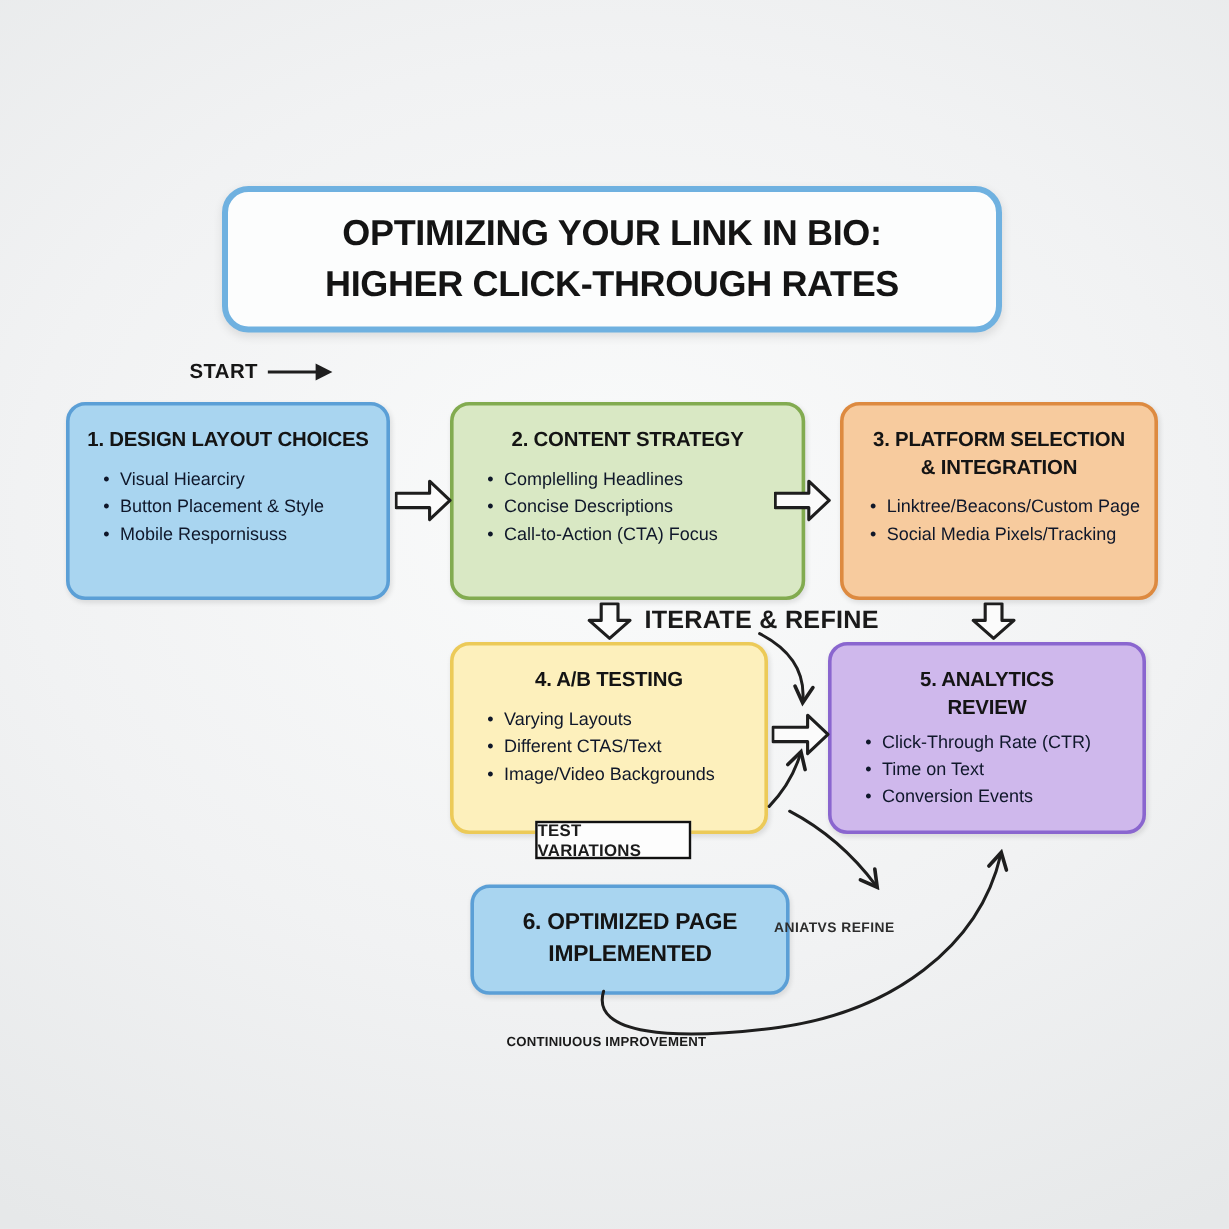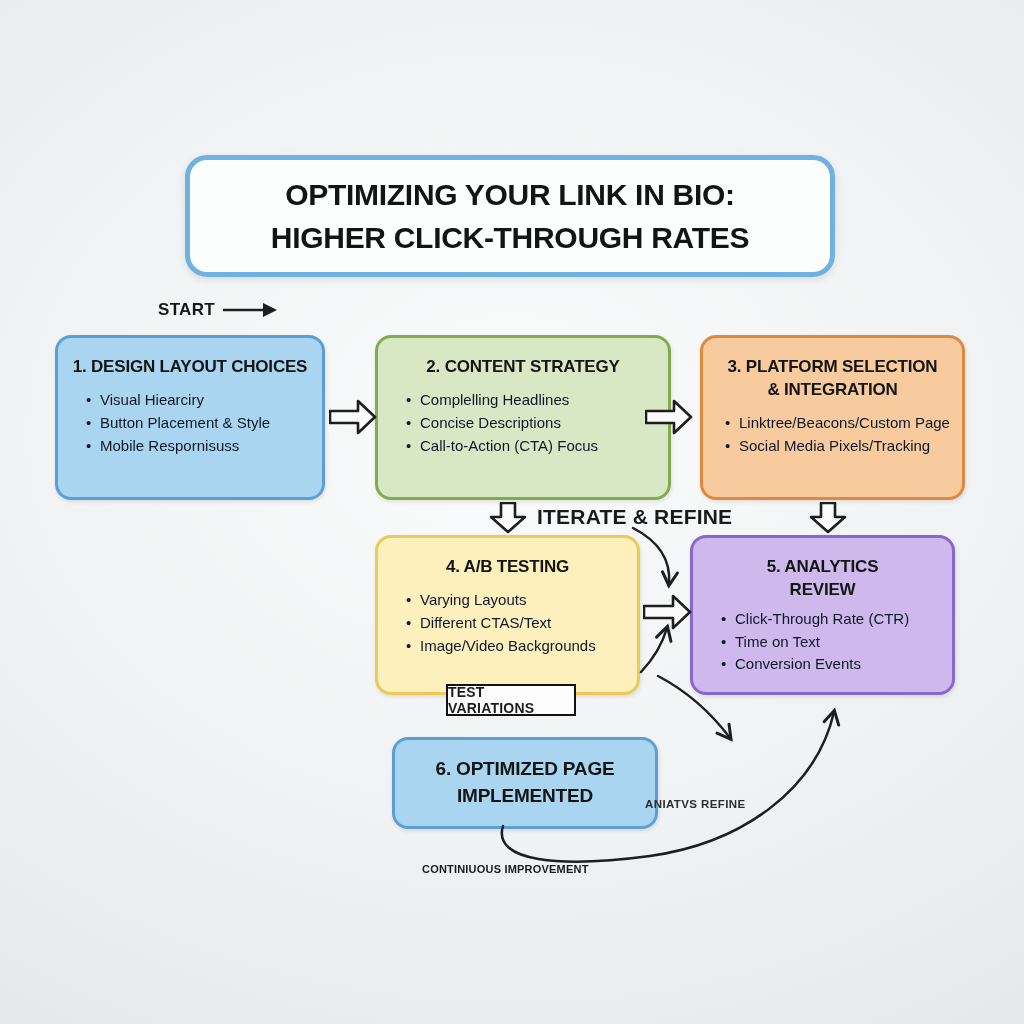--- a/index.html
+++ b/index.html
@@ -51,21 +51,21 @@
   .purple{background:var(--purple-fill,#cfb8ec);border-color:var(--purple-border,#8a66cf);}
   .arrow-svg{position:absolute;}
   .small-label{position:absolute;font-weight:700;color:#1a1a1a;}
   .iterate-label{left:537px;top:505px;font-size:21px;letter-spacing:.2px;}
   .test-variations{
     position:absolute;left:446px;top:684px;width:126px;height:28px;
     background:#fdfdfd;border:2px solid #111;
     display:flex;align-items:center;justify-content:center;
     font-size:14px;font-weight:700;letter-spacing:.2px;z-index:5;
   }
-  .analytics-refine{left:645px;top:798px;font-size:11.5px;letter-spacing:.4px;color:#2d2d2d;}
+  .analytics-refine{left:645px;top:768px;font-size:11.5px;letter-spacing:.4px;color:#2d2d2d;}
   .continuous{left:422px;top:863px;font-size:11px;letter-spacing:.2px;}
   .optimized-box{
     display:flex;flex-direction:column;justify-content:center;align-items:center;
   }
   .optimized-box .box-title{padding-top:0;font-size:19px;line-height:1.4;}
   .overlay{position:absolute;left:0;top:0;width:1024px;height:1024px;pointer-events:none;}
 </style>
 </head>
 <body>
 

